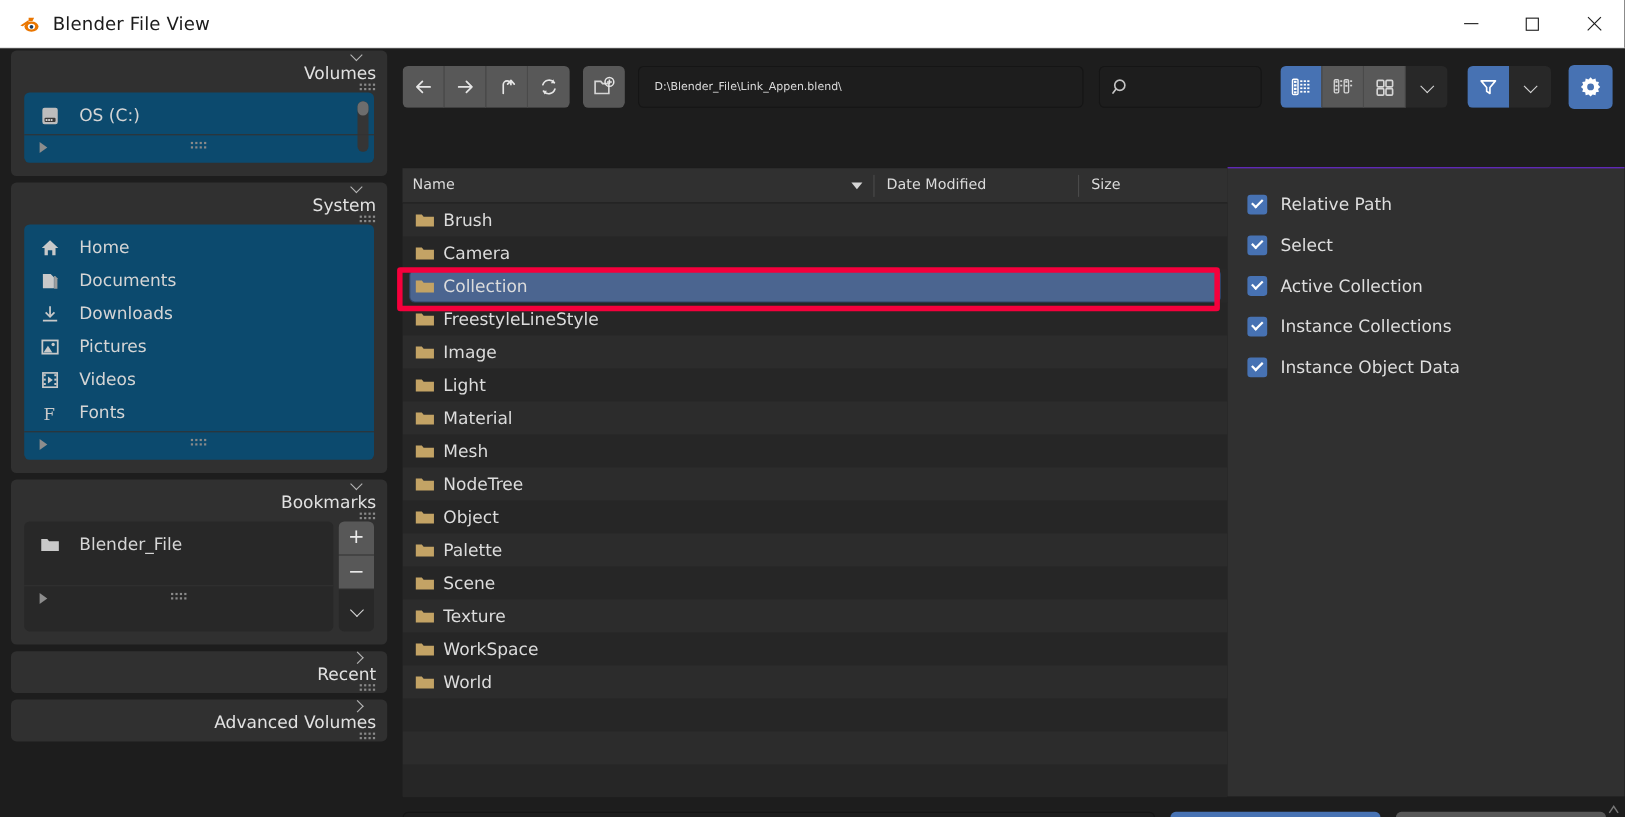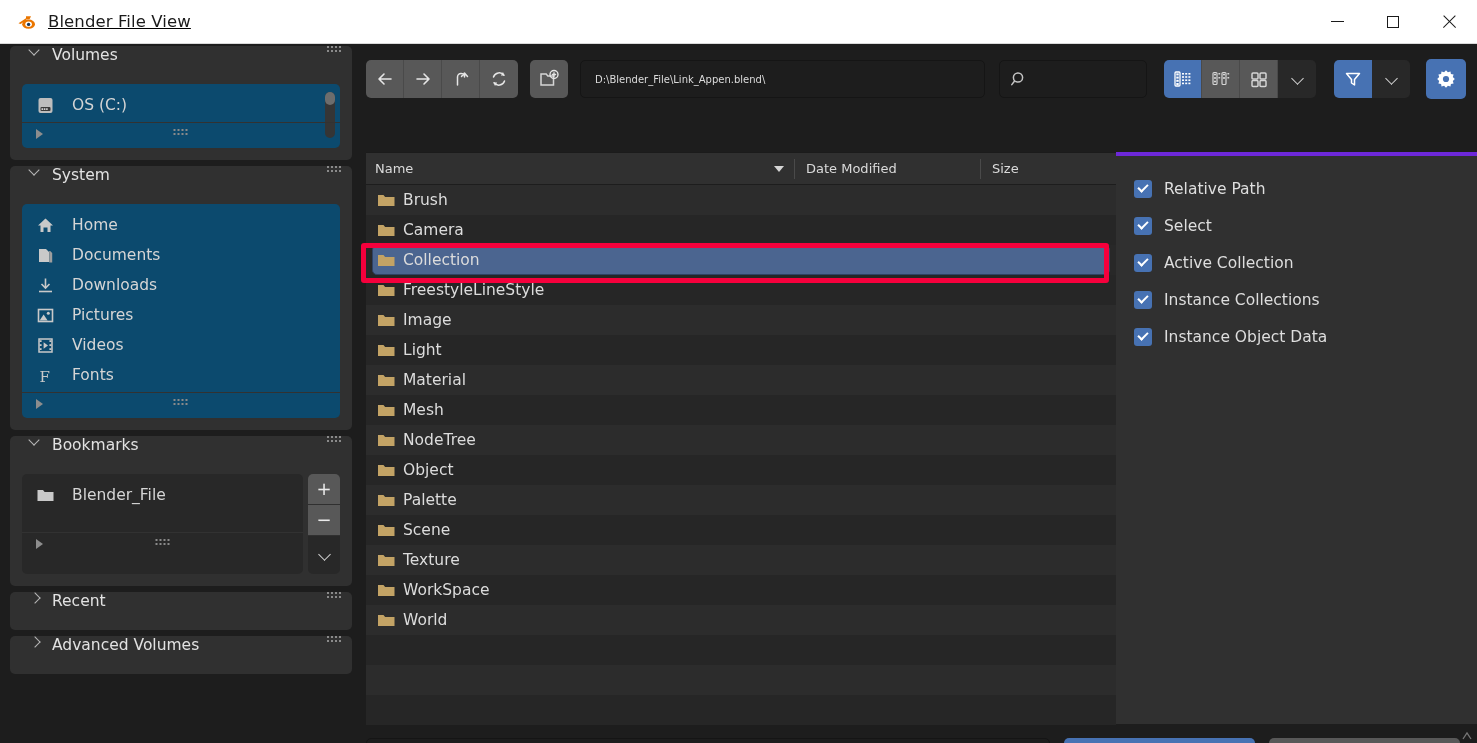--- a/index.html
+++ b/index.html
@@ -14,21 +14,20 @@
     width: 1477px; height: 743px;
     background: #1d1d1d;
   }
 
   
   .titlebar {
     position: absolute; left: 0; top: 0; width: 1477px; height: 44px;
     background: #ffffff;
     display: flex; align-items: center;
     border-bottom: 1px solid #d9d9d9;
-    text-decoration: underline;
   }
   .tb-logo {
     margin-left: 14px; width: 26px; height: 26px;
     display: flex; align-items: center; justify-content: center;
   }
   .tb-title {
     margin-left: 8px;
     font-size: 16.5px; color: #1b1b1b; letter-spacing: .1px;
   }
   .winbtns { margin-left: auto; display: flex; height: 44px; }
@@ -57,23 +56,24 @@
   .sidebar {
     position: absolute; left: 10px; top: 2px; width: 342px; height: 690px;
     display: flex; flex-direction: column; gap: 6px;
   }
   .panel {
     background: #303030;
     border-radius: 5px;
     padding: 0;
   }
   .panel-head {
-    height: 38px; display: flex; align-items: flex-start;
+    height: 38px; display: flex; align-items: flex-end;
     padding: 0 10px 0 20px;
     position: relative;
+    flex-direction: column;
   }
   .tri {
     width: 12px; height: 12px; margin-right: 10px; position: relative; flex: none;
   }
   .tri:before {
     content: ""; position: absolute; left: 1px; top: 1px;
     width: 7px; height: 7px;
     border-right: 1.8px solid #b7b7b7; border-bottom: 1.8px solid #b7b7b7;
   }
   .tri.open:before { transform: rotate(45deg); top: 0px; left: 0px; }
@@ -225,21 +225,21 @@
     width: 748px; height: 40px;
     border: 5px solid #f5003c;
     border-radius: 3px;
     pointer-events: none; z-index: 20;
   }
 
   
   .optpanel {
     position: absolute; left: 1116px; top: 108px; width: 361px; height: 572px;
     background: #303030;
-    border-top: 4px solid #6d28d9;
+    border-top: 1px solid #6d28d9;
     padding: 14px 0 0 18px;
   }
   .optrow {
     display: flex; align-items: center; height: 37px;
     color: #dedede; font-size: 15.5px; cursor: default;
   }
   .cbox {
     width: 18px; height: 18px; border-radius: 3px;
     background: #4772b3; margin-right: 12px;
     display: flex; align-items: center; justify-content: center; flex: none;

